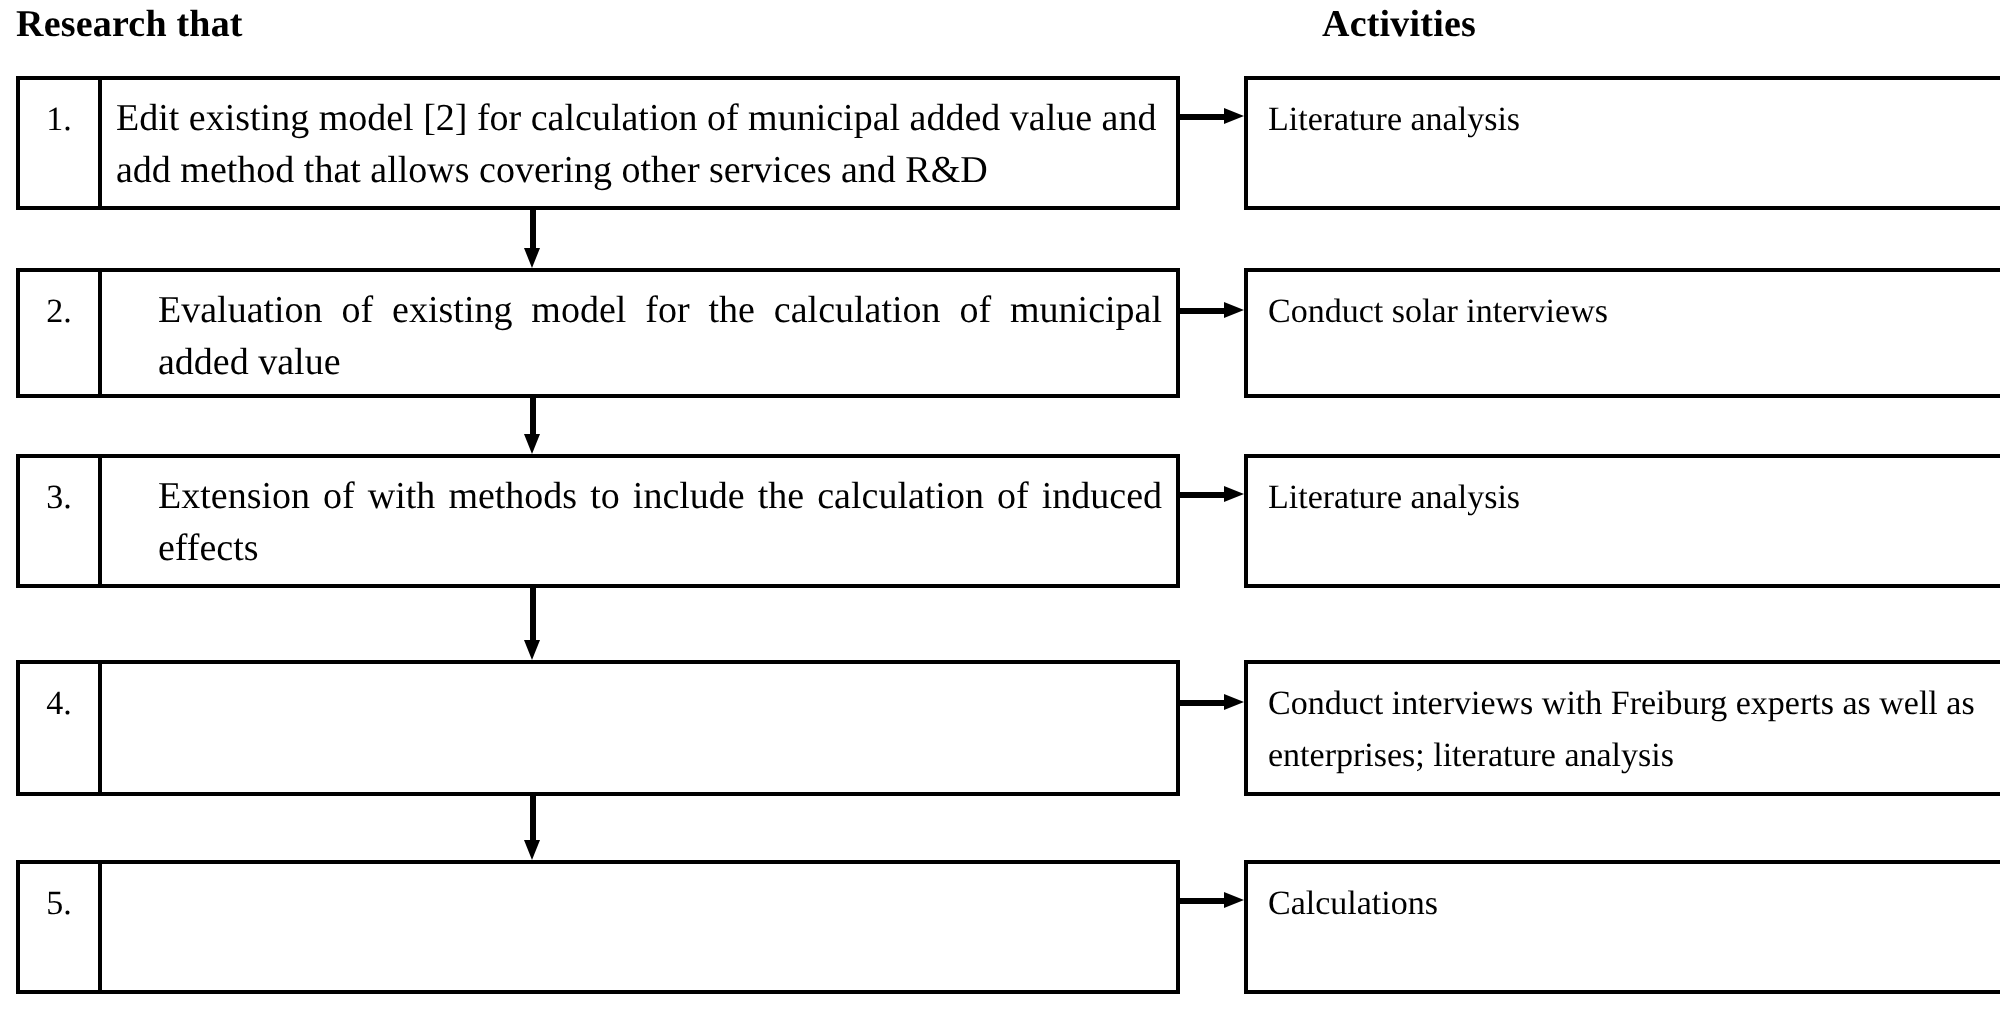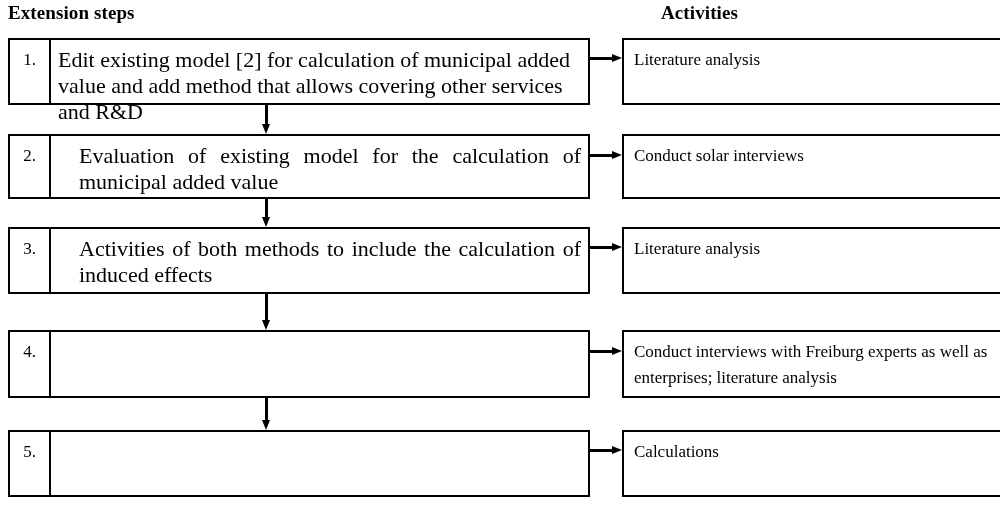--- a/index.html
+++ b/index.html
@@ -47,21 +47,21 @@
     align-items: flex-start;
     justify-content: center;
     padding-top: 7px;
     font-size: 17px;
     line-height: 26px;
   }
   .step-text {
     box-sizing: border-box;
     flex: 1 1 auto;
     padding: 7px 7px 0 7px;
-    font-size: 22px;
+    font-size: 19px;
     line-height: 26px;
   }
   .step-text.justify { text-align: justify; text-align-last: left; padding-left: 28px; }
 
   
   .act-box {
     left: 622px;
     width: 423px;
     box-sizing: border-box;
     padding: 7px 8px 0 10px;
@@ -129,21 +129,21 @@
   }
   .ah1 { top: 54px; }
   .ah2 { top: 151px; }
   .ah3 { top: 243px; }
   .ah4 { top: 347px; }
   .ah5 { top: 446px; }
 </style>
 </head>
 <body>
 
-<div id="hdr-research" class="col-header">Extension steps</div>
+<div id="hdr-research" class="col-header">Research that</div>
 
 <div id="hdr-activities" class="col-header">Activities</div>
 
 <div class="box step-box r1">
   <div class="step-num">1.</div>
   <div class="step-text">Edit existing model [2] for calculation of municipal added value and add method that allows covering other services and R&amp;D</div>
 </div>
 <div class="arrow-h ah1">
   <span class="shaft"></span>
   <span class="head"></span>
@@ -163,21 +163,21 @@
   <span class="head"></span>
 </div>
 <div class="box act-box r2">Conduct solar interviews</div>
 <div class="arrow-v av2">
   <span class="shaft"></span>
   <span class="head"></span>
 </div>
 
 <div class="box step-box r3">
   <div class="step-num">3.</div>
-  <div class="step-text justify">Activities of both methods to include the calculation of induced effects</div>
+  <div class="step-text justify">Extension of with methods to include the calculation of induced effects</div>
 </div>
 <div class="arrow-h ah3">
   <span class="shaft"></span>
   <span class="head"></span>
 </div>
 <div class="box act-box r3">Literature analysis</div>
 <div class="arrow-v av3">
   <span class="shaft"></span>
   <span class="head"></span>
 </div>

